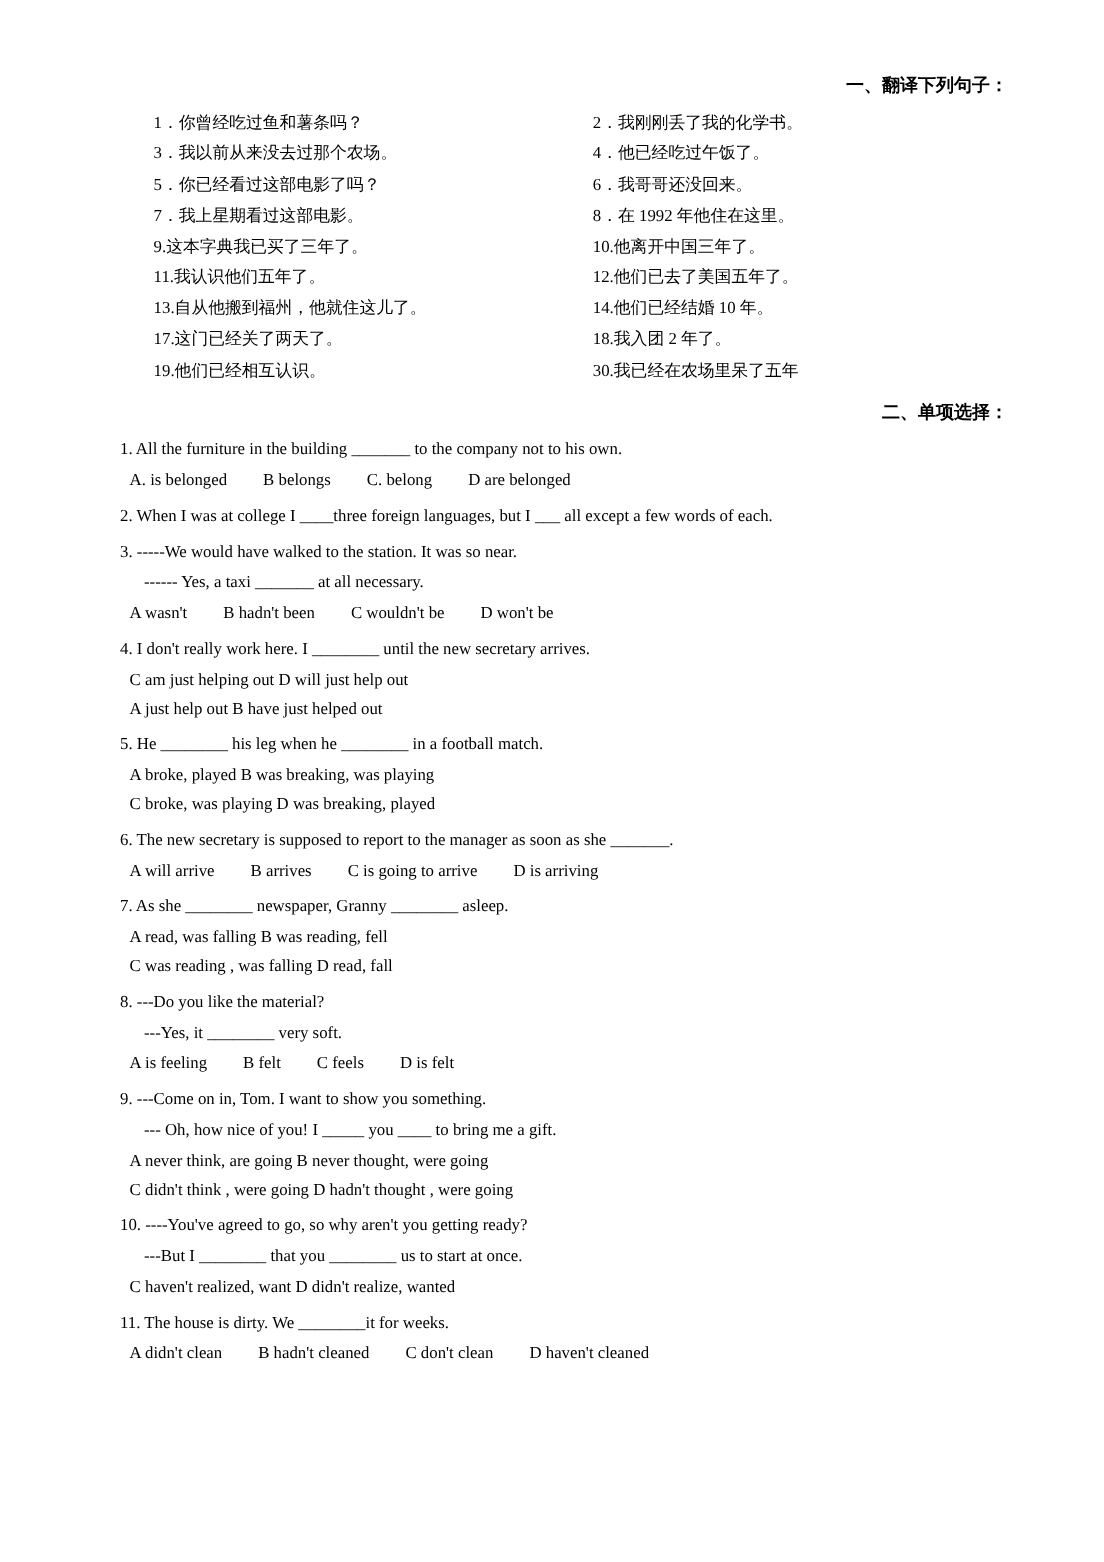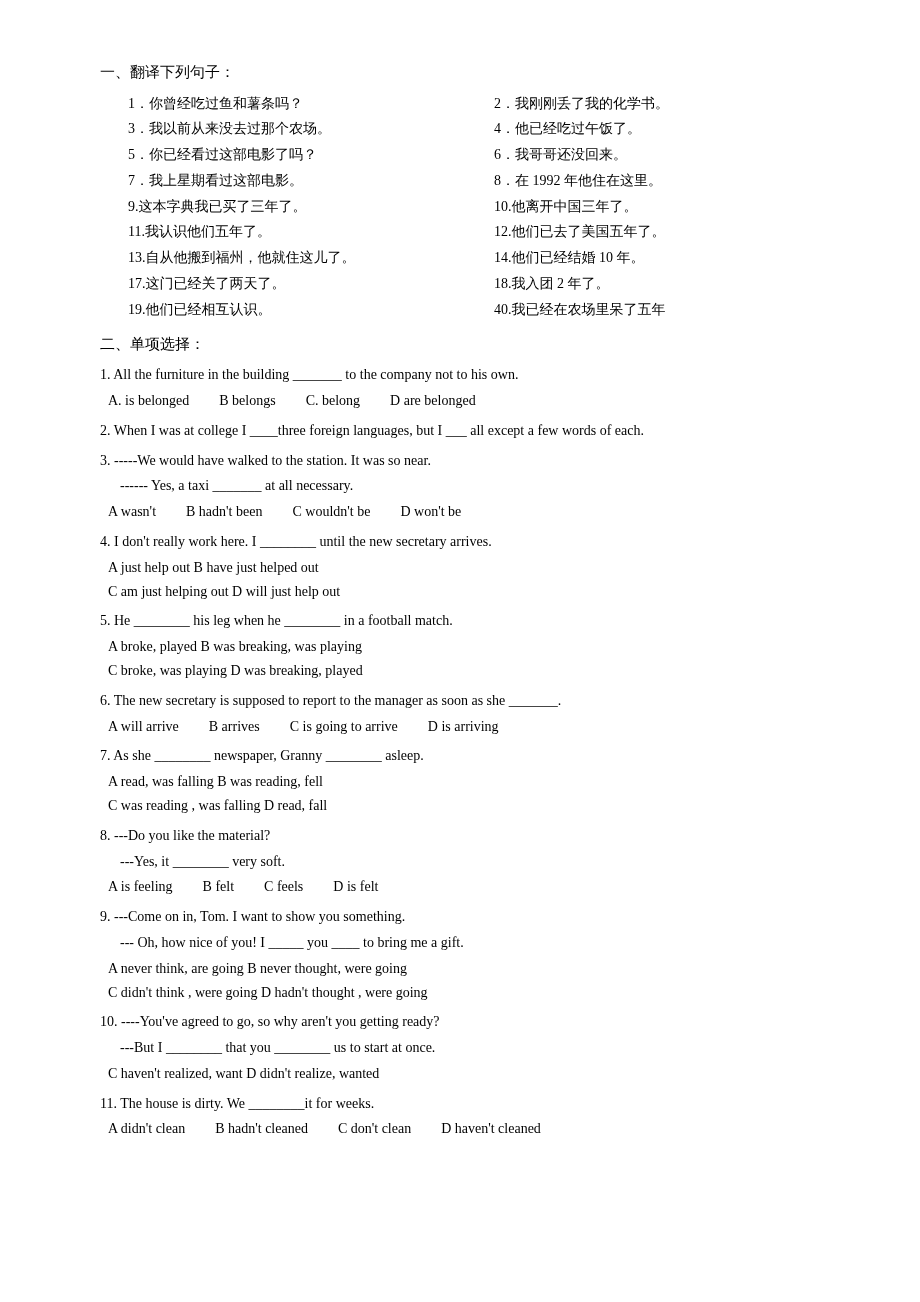--- a/index.html
+++ b/index.html
@@ -7,23 +7,24 @@
       background: #fff;
       font-family: "SimSun", "宋体", serif;
       font-size: 14px;
       color: #000;
       width: 920px;
       min-height: 1302px;
       padding: 60px 80px 60px 100px;
       line-height: 1.7;
     }
     .section-title {
-      font-weight: normal;
+      font-weight: bold;
       font-size: 15px;
       margin-bottom: 6px;
+      text-align: right;
     }
     .two-col {
       display: flex;
       gap: 20px;
     }
     .two-col .col {
       flex: 1;
     }
     .item-row {
       margin-bottom: 2px;
@@ -84,21 +85,21 @@
   <div class="item-row two-col">
     <div class="col">13.自从他搬到福州，他就住这儿了。</div>
     <div class="col">14.他们已经结婚 10 年。</div>
   </div>
   <div class="item-row two-col">
     <div class="col">17.这门已经关了两天了。</div>
     <div class="col">18.我入团 2 年了。</div>
   </div>
   <div class="item-row two-col">
     <div class="col">19.他们已经相互认识。</div>
-    <div class="col">40.我已经在农场里呆了五年</div>
+    <div class="col">30.我已经在农场里呆了五年</div>
   </div>
 </div>
 
 <div class="section-gap">
   <div class="section-title">二、单项选择：</div>
 </div>
 
 <div class="q-block">
   <div class="q-text">1.    All the furniture in the building _______ to the company not to his own.</div>
   <div class="options">
@@ -124,22 +125,22 @@
       <span>B hadn't been</span>
       <span>C wouldn't be</span>
       <span>D won't be</span>
     </div>
   </div>
 </div>
 
 <div class="q-block">
   <div class="q-text">4. I don't really work here. I ________ until the new secretary arrives.</div>
   <div class="options">
+    <div>C am just helping out         D will just help out</div>
     <div>A just help out                         B have just helped out</div>
-    <div>C am just helping out         D will just help out</div>
   </div>
 </div>
 
 <div class="q-block">
   <div class="q-text">5. He ________ his leg when he ________ in a football match.</div>
   <div class="options">
     <div>A broke, played                  B was breaking, was playing</div>
     <div>C broke, was playing      D was breaking, played</div>
   </div>
 </div>

